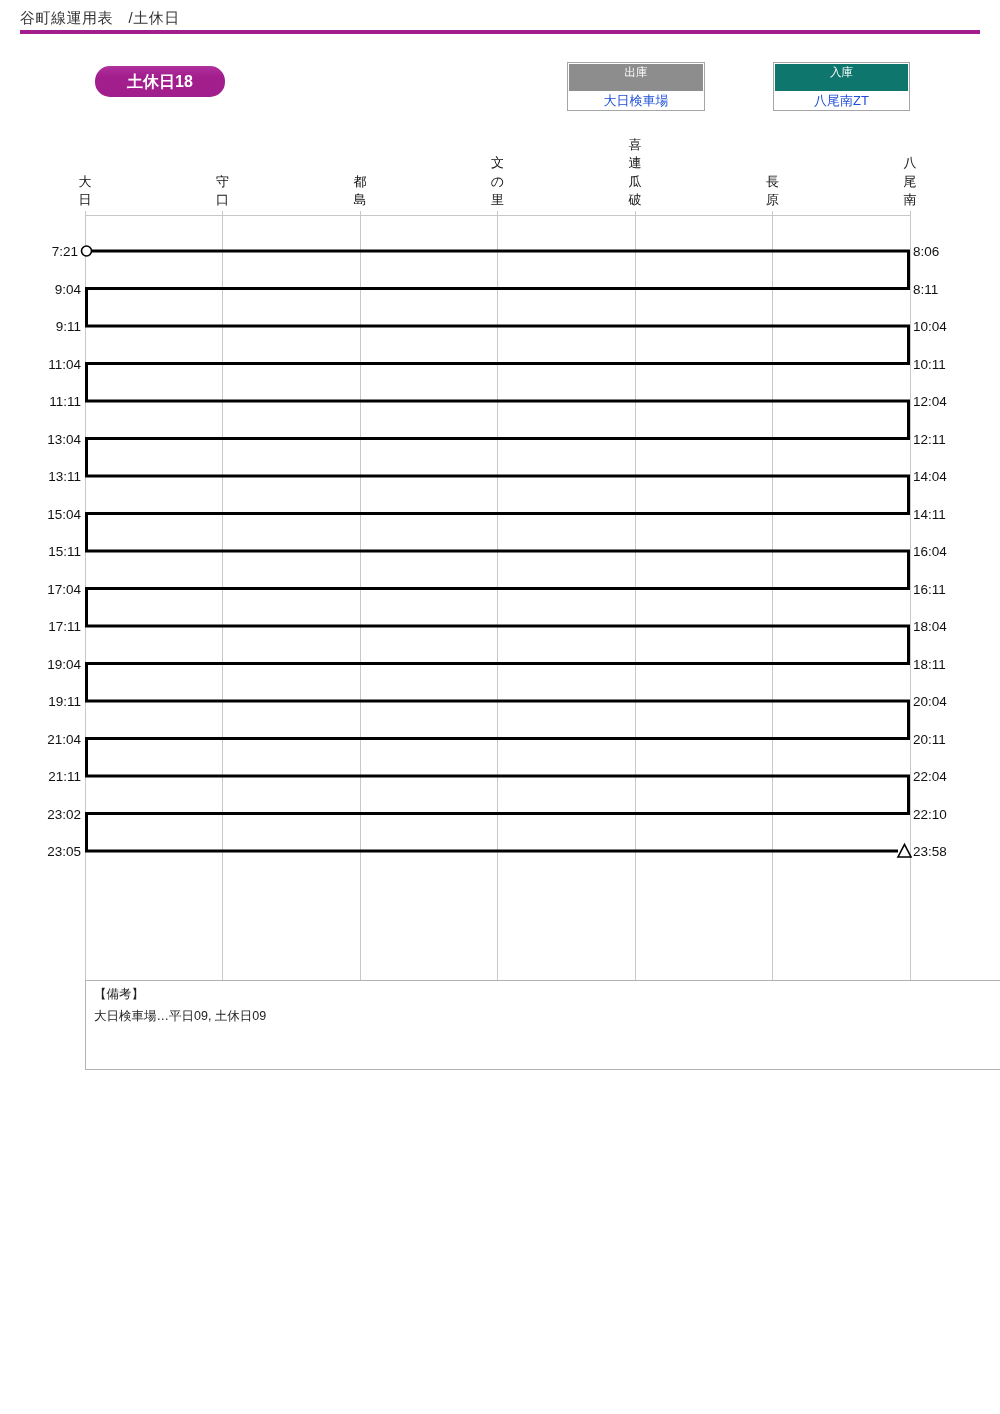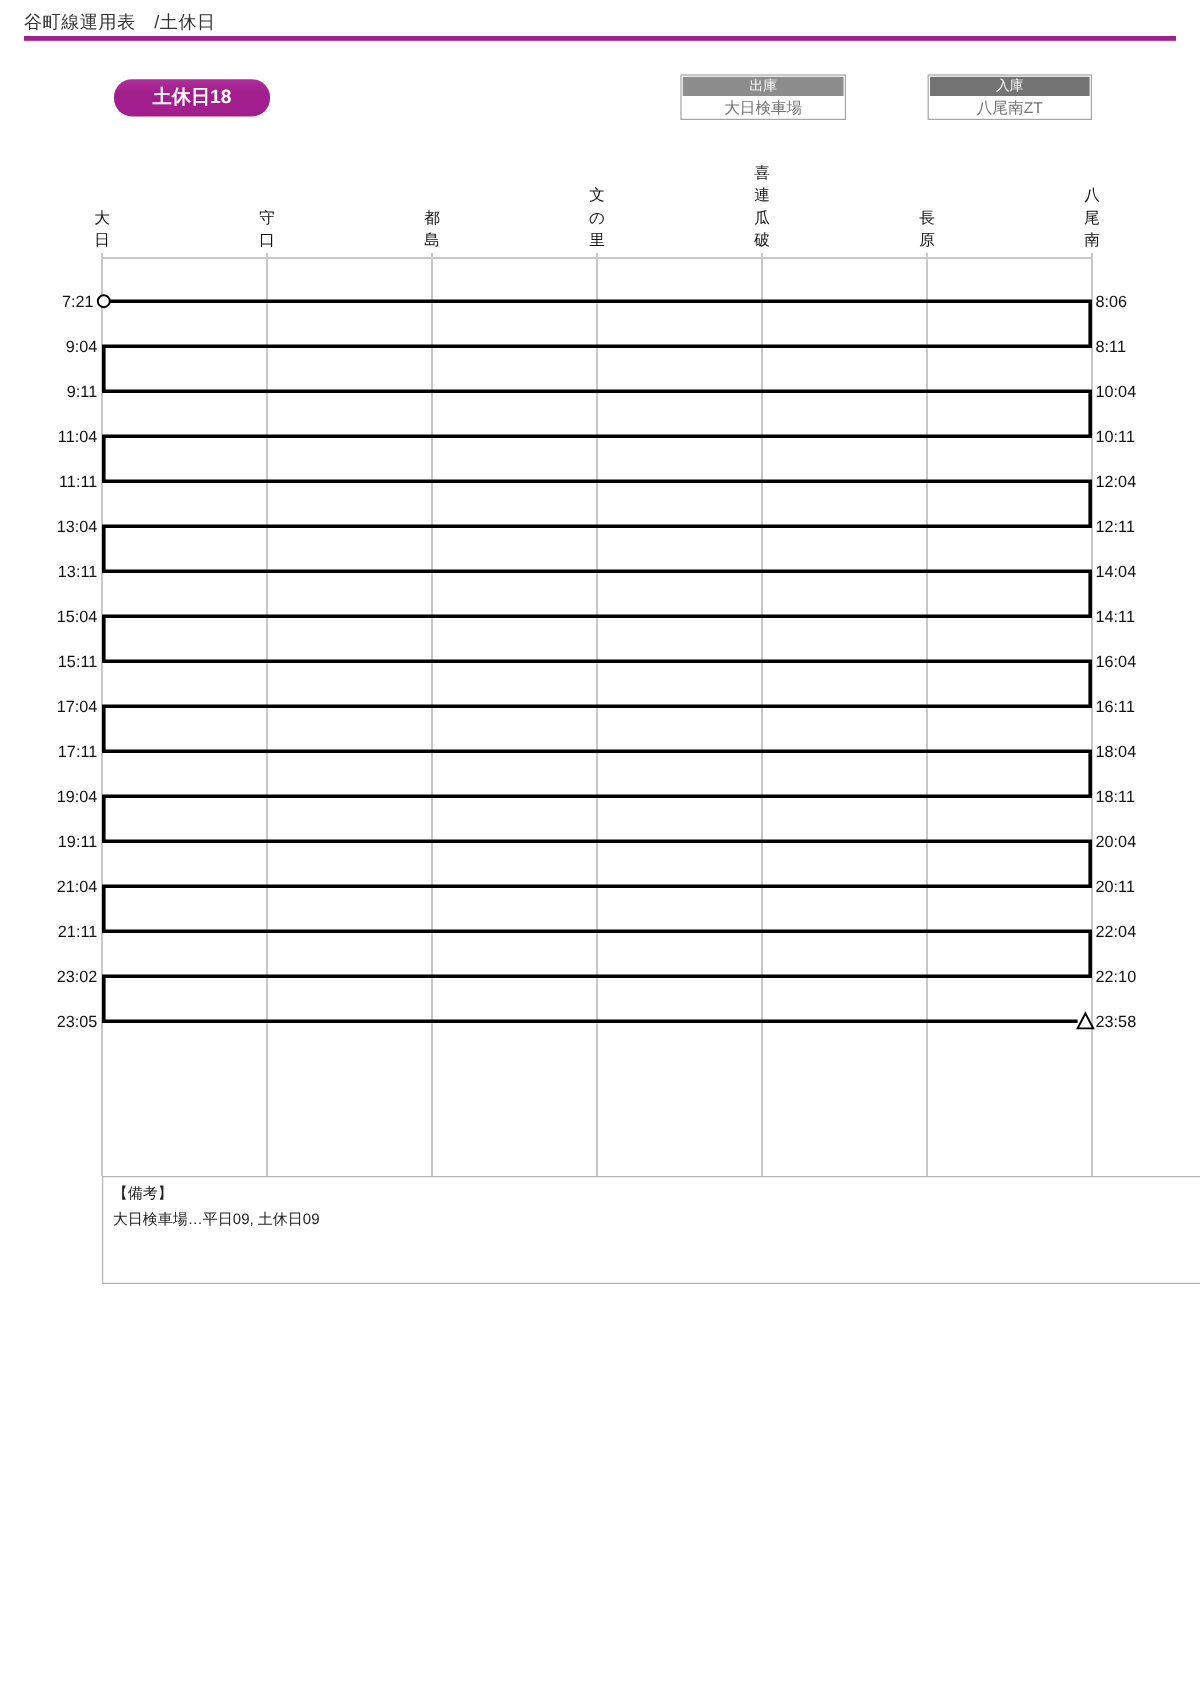--- a/index.html
+++ b/index.html
@@ -38,31 +38,31 @@
     position: absolute;
     top: 62px;
     border: 1px solid #a6a6a6;
     background: #fff;
     box-sizing: border-box;
   }
   #depot-out-box { left: 567px; width: 138px; }
   #depot-in-box  { left: 773px; width: 137px; }
   .depot-header {
     margin: 1px 1px 0 1px;
-    height: 16px;
+    height: 27px;
     line-height: 16px;
     text-align: center;
     color: #fff;
     font-size: 11.5px;
   }
   .depot-value {
     height: 19px;
     line-height: 19px;
     text-align: center;
-    color: #737373;
+    color: #1d4ed8;
     font-size: 13px;
   }
   #diagram-svg {
     position: absolute;
     left: 0; top: 0;
     width: 1000px; height: 1414px;
   }
   #notes-box {
     position: absolute;
     left: 85px; top: 980px;
@@ -91,21 +91,21 @@
   <div id="title-rule" style="background: rgb(162, 30, 140);"></div>
 
   <div id="duty-badge" style="background: linear-gradient(rgb(176, 48, 156) 0%, rgb(162, 30, 140) 35%); border-radius: 15px;">土休日18</div>
 
   <div id="depot-out-box" class="depot-box">
     <div class="depot-header" style="background: rgb(141, 141, 141);">出庫</div>
     <div class="depot-value">大日検車場</div>
   </div>
 
   <div id="depot-in-box" class="depot-box">
-    <div class="depot-header" style="background: #737373;">入庫</div>
+    <div class="depot-header" style="background: #0f766e;">入庫</div>
     <div class="depot-value">八尾南ZT</div>
   </div>
 
   <svg id="diagram-svg" viewBox="0 0 1000 1414">
       <line x1="85" y1="211" x2="85" y2="980" stroke="#c8c8c8" stroke-width="1" shape-rendering="crispEdges"></line>
       <line x1="222.5" y1="211" x2="222.5" y2="980" stroke="#c8c8c8" stroke-width="1" shape-rendering="crispEdges"></line>
       <line x1="360" y1="211" x2="360" y2="980" stroke="#c8c8c8" stroke-width="1" shape-rendering="crispEdges"></line>
       <line x1="497.5" y1="211" x2="497.5" y2="980" stroke="#c8c8c8" stroke-width="1" shape-rendering="crispEdges"></line>
       <line x1="635" y1="211" x2="635" y2="980" stroke="#c8c8c8" stroke-width="1" shape-rendering="crispEdges"></line>
       <line x1="772.5" y1="211" x2="772.5" y2="980" stroke="#c8c8c8" stroke-width="1" shape-rendering="crispEdges"></line>

